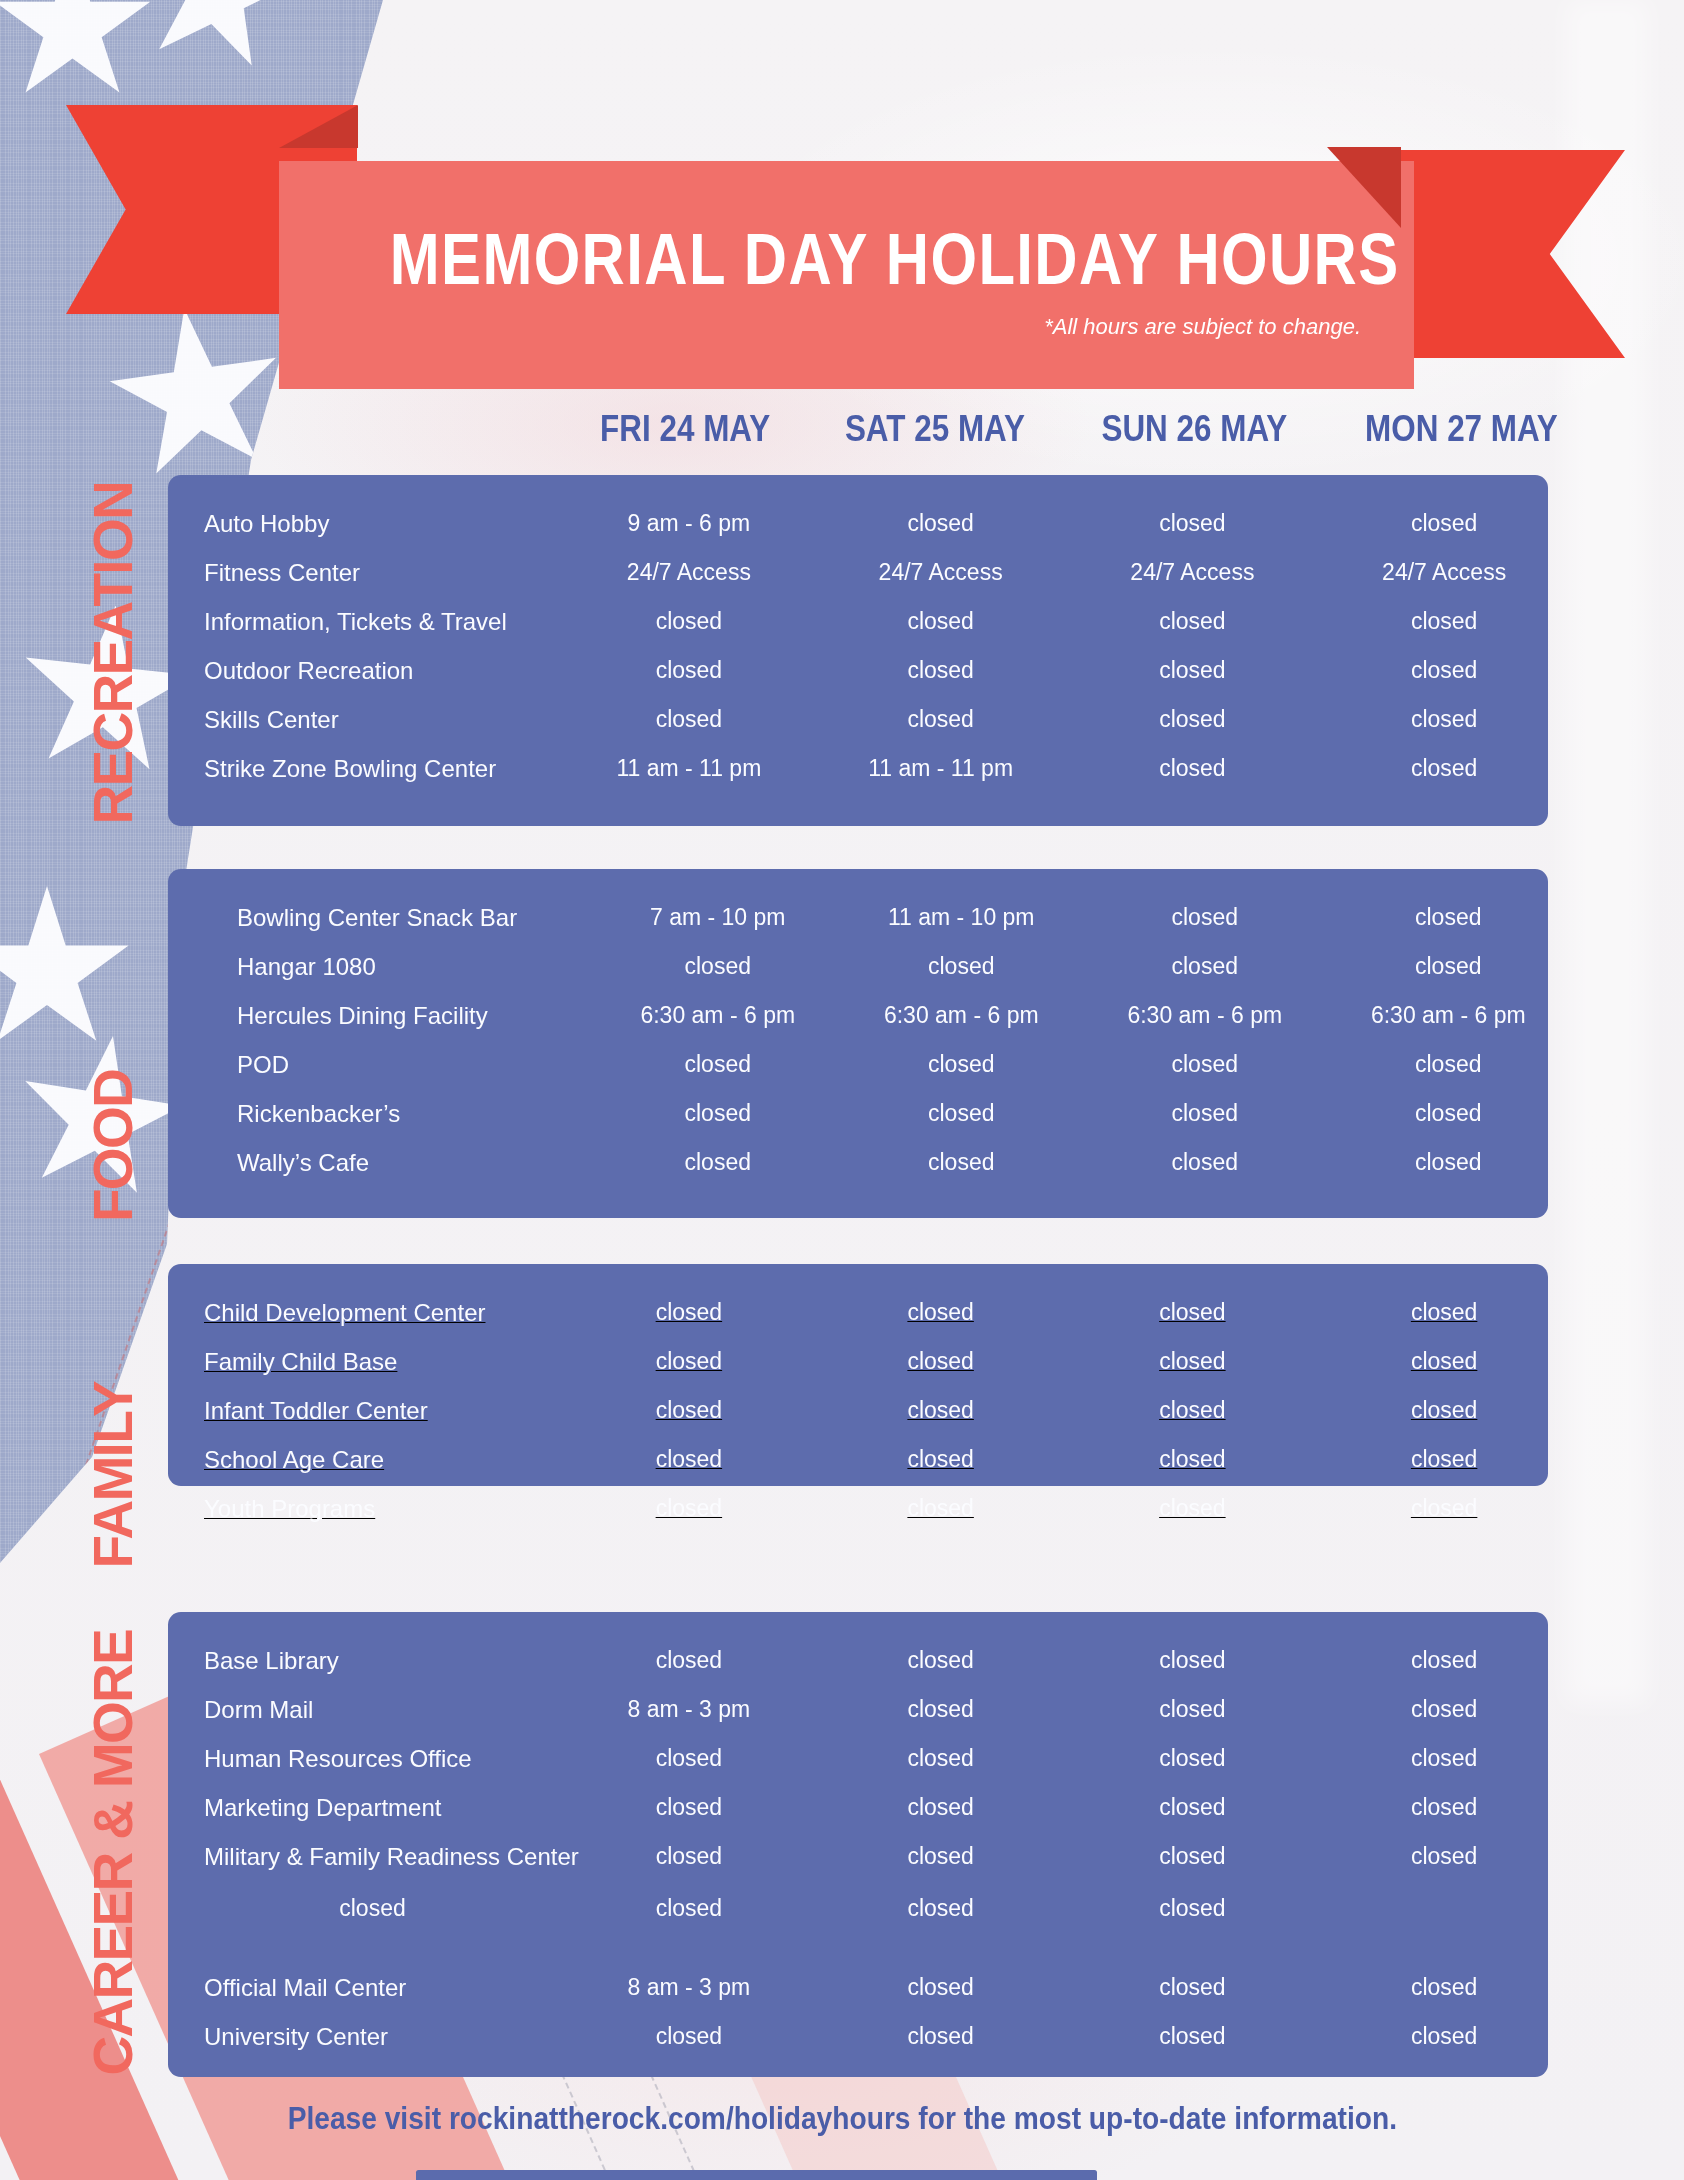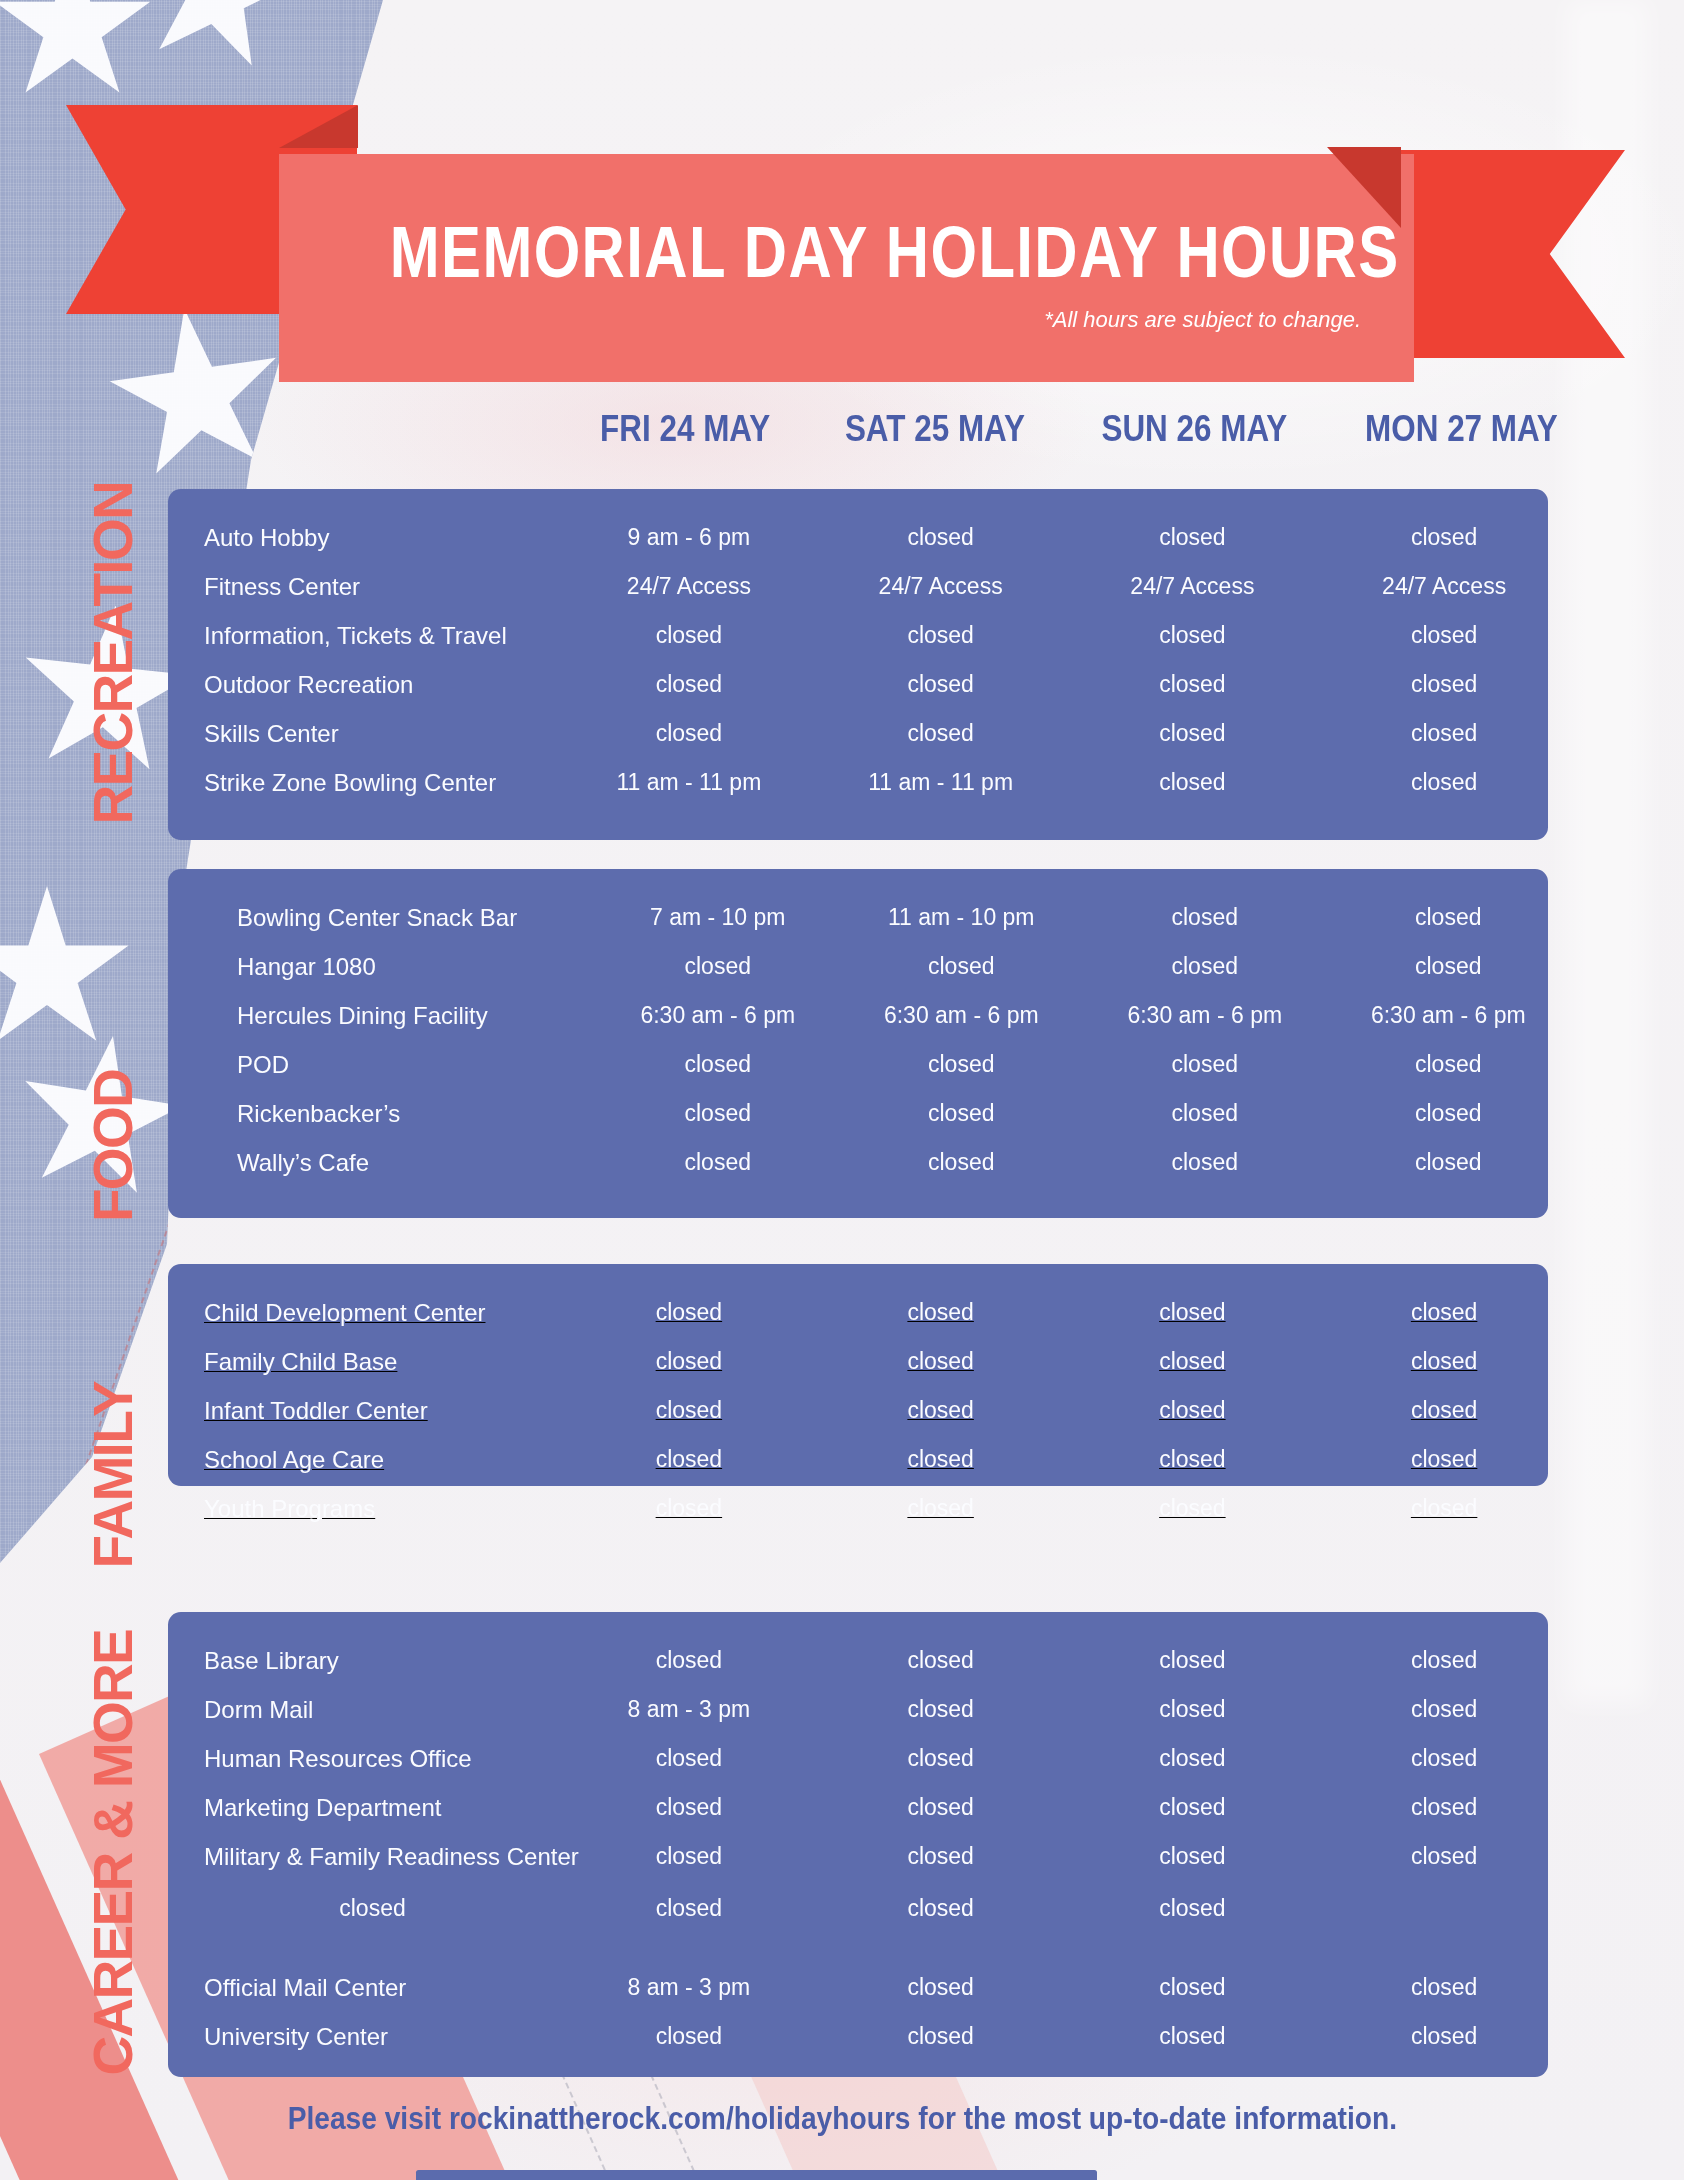--- a/index.html
+++ b/index.html
@@ -25,21 +25,21 @@
   .stripe { position:absolute; z-index:1; }
   .rlight { position:absolute; z-index:1; left:1566px; top:0; width:82px; height:1704px;
             background:rgba(255,255,255,.45); filter:blur(12px); }
 
   
   .tail { position:absolute; background:var(--red); z-index:2; }
   .tail-left  { left:66px;  top:105px; width:291px; height:209px;
                 clip-path:polygon(0 0,100% 0,100% 100%,0 100%,20.5% 50%); }
   .tail-right { left:1397px; top:150px; width:228px; height:208px;
                 clip-path:polygon(0 0,100% 0,67% 50%,100% 100%,0 100%); }
-  .band { position:absolute; left:279px; top:154px; width:1135px; height:228px;
+  .band { position:absolute; left:279px; top:161px; width:1135px; height:228px;
           background:var(--salmon); z-index:3; }
   .fold { position:absolute; background:var(--dark-red); z-index:4; }
   .fold-left  { left:279px; top:105px; width:79px; height:43px;
                 clip-path:polygon(100% 0,100% 100%,0 100%); }
   .fold-right { left:1327px; top:147px; width:74px; height:81px;
                 clip-path:polygon(0 0,100% 0,100% 100%); }
   .title-box { position:absolute; left:358px; top:41px; width:969px; height:103px;
                background:#fdfdfe; z-index:5; box-shadow:0 2.6px 6.8px rgba(110,110,135,.28);
                display:flex; align-items:center; justify-content:center; padding-top:15.3px; box-sizing:border-box; }
   .squadron-title { font-size:55px; font-weight:700; color:var(--blue-text); white-space:nowrap; }
@@ -107,21 +107,21 @@
   <div class="fold fold-right"></div>
 
   <div class="day-row grid-row">
     <div class="cell"></div>
     <div class="cell val"><span class="day-h cond85">FRI 24 MAY</span></div>
     <div class="cell val"><span class="day-h cond85">SAT 25 MAY</span></div>
     <div class="cell val"><span class="day-h cond85">SUN 26 MAY</span></div>
     <div class="cell val"><span class="day-h cond85">MON 27 MAY</span></div>
   </div>
 
-  <div class="table" style="top:489px;  height:351px;">
+  <div class="table" style="top:475px;  height:351px;">
       <div class="t-row grid-row">
     <div class="cell label-cell">
       <span class="row-label">Auto Hobby</span>
       
     </div>
     <div class="cell val"><span>9 am - 6 pm</span></div>
     <div class="cell val"><span>closed</span></div>
     <div class="cell val"><span>closed</span></div>
     <div class="cell val"><span>closed</span></div>
   </div>

